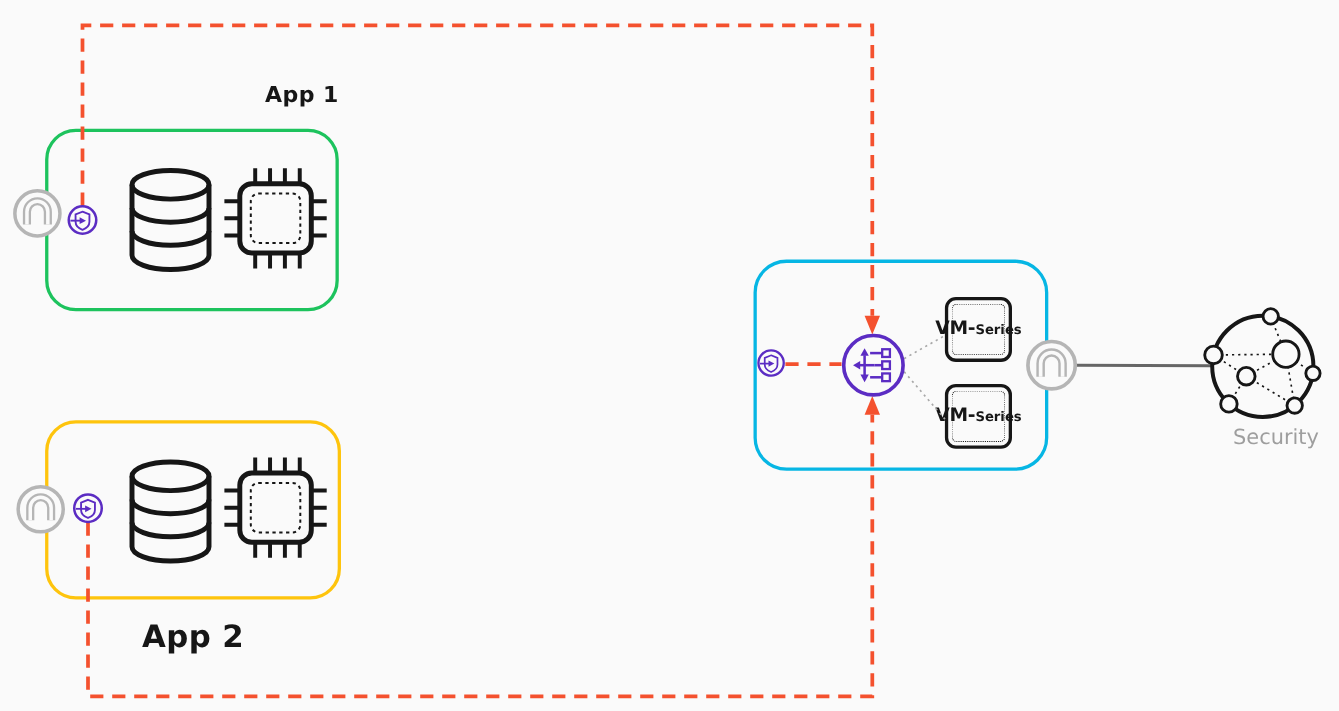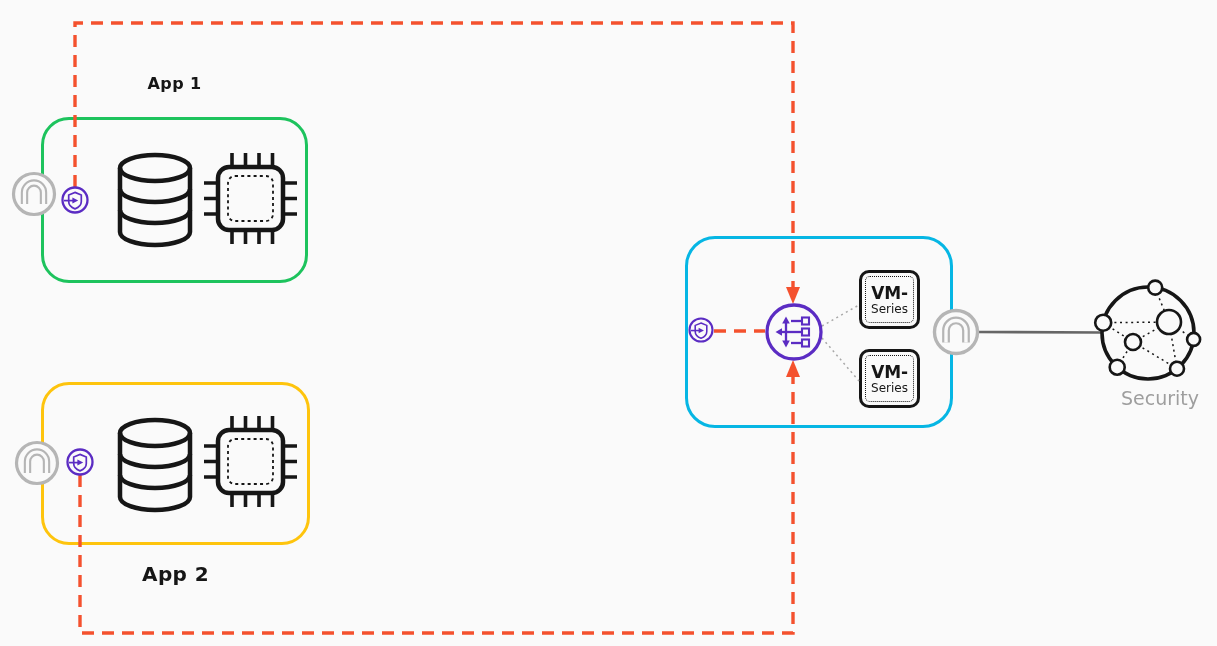--- a/index.html
+++ b/index.html
@@ -9,34 +9,34 @@
     font-family:"DejaVu Sans","Liberation Sans",sans-serif;
     color:var(--ink,#141414);
   }
   
   .box{position:absolute;box-sizing:border-box;background:transparent;}
   .box.app1{left:41px;top:117px;width:267px;height:166px;border:3px solid var(--app1-border);border-radius:28px;}
   .box.app2{left:41px;top:382px;width:269px;height:163px;border:3px solid var(--app2-border);border-radius:28px;}
   .box.vpc {left:685px;top:236px;width:268px;height:192px;border:3px solid var(--vpc-border);border-radius:30px;}
   
   .dlabel{position:absolute;font-weight:bold;color:var(--ink);line-height:1.2;}
-  .app1-label{left:41px;top:74px;width:267px;text-align:center;font-size:16px;letter-spacing:.4px;}
-  .app2-label{left:41px;top:562px;width:269px;text-align:center;font-size:20px;letter-spacing:.4px;}
+  .app1-label{left:41px;top:74px;width:267px;text-align:right;font-size:20px;letter-spacing:.4px;}
+  .app2-label{left:41px;top:562px;width:269px;text-align:center;font-size:28px;letter-spacing:.4px;}
   .vpc-label{left:685px;top:203px;width:258px;text-align:right;font-size:19px;letter-spacing:.3px;}
   .internet-label{position:absolute;left:1105px;top:387px;width:110px;text-align:center;
     font-size:19px;color:var(--muted-text);font-weight:normal;}
   
   .vm-box{position:absolute;left:859px;width:61px;height:59px;box-sizing:border-box;
     border:3px solid var(--ink);border-radius:10px;background:var(--bg);}
   .vm1{top:270px;}
   .vm2{top:349px;}
   .vm-inner{position:absolute;inset:3px;border:1.6px dotted var(--ink);border-radius:5px;
-    display:flex;flex-direction:column;align-items:center;justify-content:center;line-height:1;}
+    display:flex;flex-direction:row;align-items:center;justify-content:center;line-height:1;}
   .vm-line1{font-size:17px;font-weight:bold;letter-spacing:-.2px;}
-  .vm-line2{font-size:12px;font-weight:normal;margin-top:1px;}
+  .vm-line2{font-size:12px;font-weight:bold;margin-top:1px;}
   
   .overlay{position:absolute;inset:0;width:1217px;height:646px;pointer-events:none;}
   .flow{fill:none;stroke:var(--flow-orange);stroke-width:3.4;stroke-dasharray:12 8;}
   .flow-fill{fill:var(--flow-orange);stroke:none;}
   .graylink{stroke:var(--line-gray);stroke-width:2.6;fill:none;}
   .dotlink{stroke:var(--dotted-gray);stroke-width:1.5;stroke-dasharray:2 3.5;fill:none;}
   .ink-path{stroke:var(--ink);stroke-width:4.5;fill:none;}
   .ink-dotted{stroke:var(--ink);stroke-width:1.8;fill:none;stroke-dasharray:3 3.2;}
   .ink-fine{stroke:var(--ink);stroke-width:3.6;fill:none;}
   .node-dot{fill:var(--bg);stroke:var(--ink);stroke-width:2.6;}

